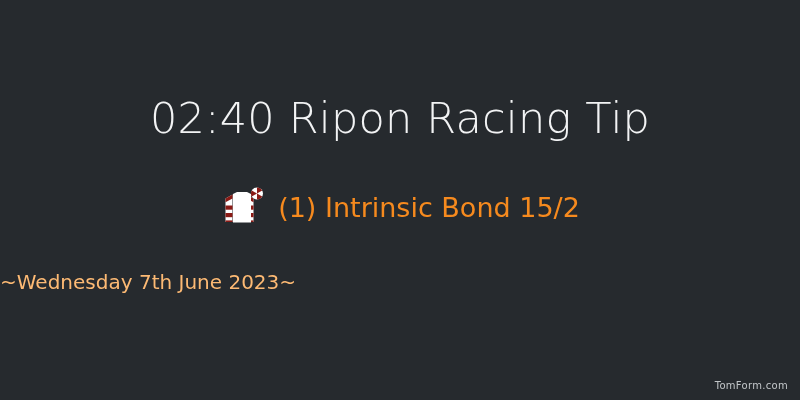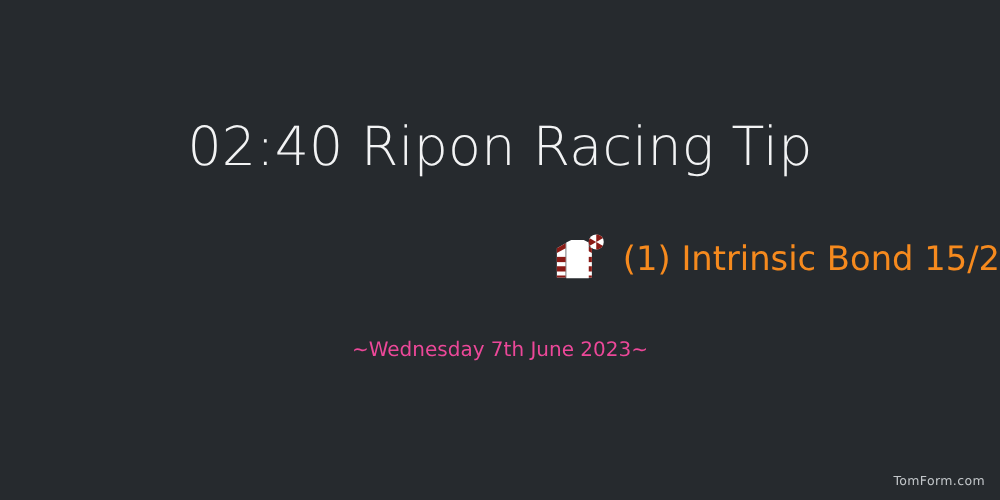--- a/index.html
+++ b/index.html
@@ -37,21 +37,21 @@
   }
 
   
   .tip-row {
     position: absolute;
     left: 0;
     top: 185px;
     width: 800px;
     display: flex;
     align-items: center;
-    justify-content: flex-end;
+    justify-content: center;
     gap: 14px;
   }
   .silk {
     width: 44px;
     height: 44px;
     flex: none;
     display: block;
   }
   .tip-text {
     color: #f68a1e;
@@ -61,24 +61,24 @@
     line-height: 1.0;
     white-space: nowrap;
   }
 
   
   .date {
     position: absolute;
     left: 0;
     top: 272px;
     width: 800px;
-    text-align: center;
-    color: #ec4899;
+    text-align: left;
+    color: #fdba74;
     font-family: "DejaVu Sans", sans-serif;
-    font-size: 16px;
+    font-size: 20px;
     font-weight: 400;
     line-height: 1.0;
     white-space: nowrap;
   }
 
   
   .footer {
     position: absolute;
     right: 12px;
     bottom: 9px;

